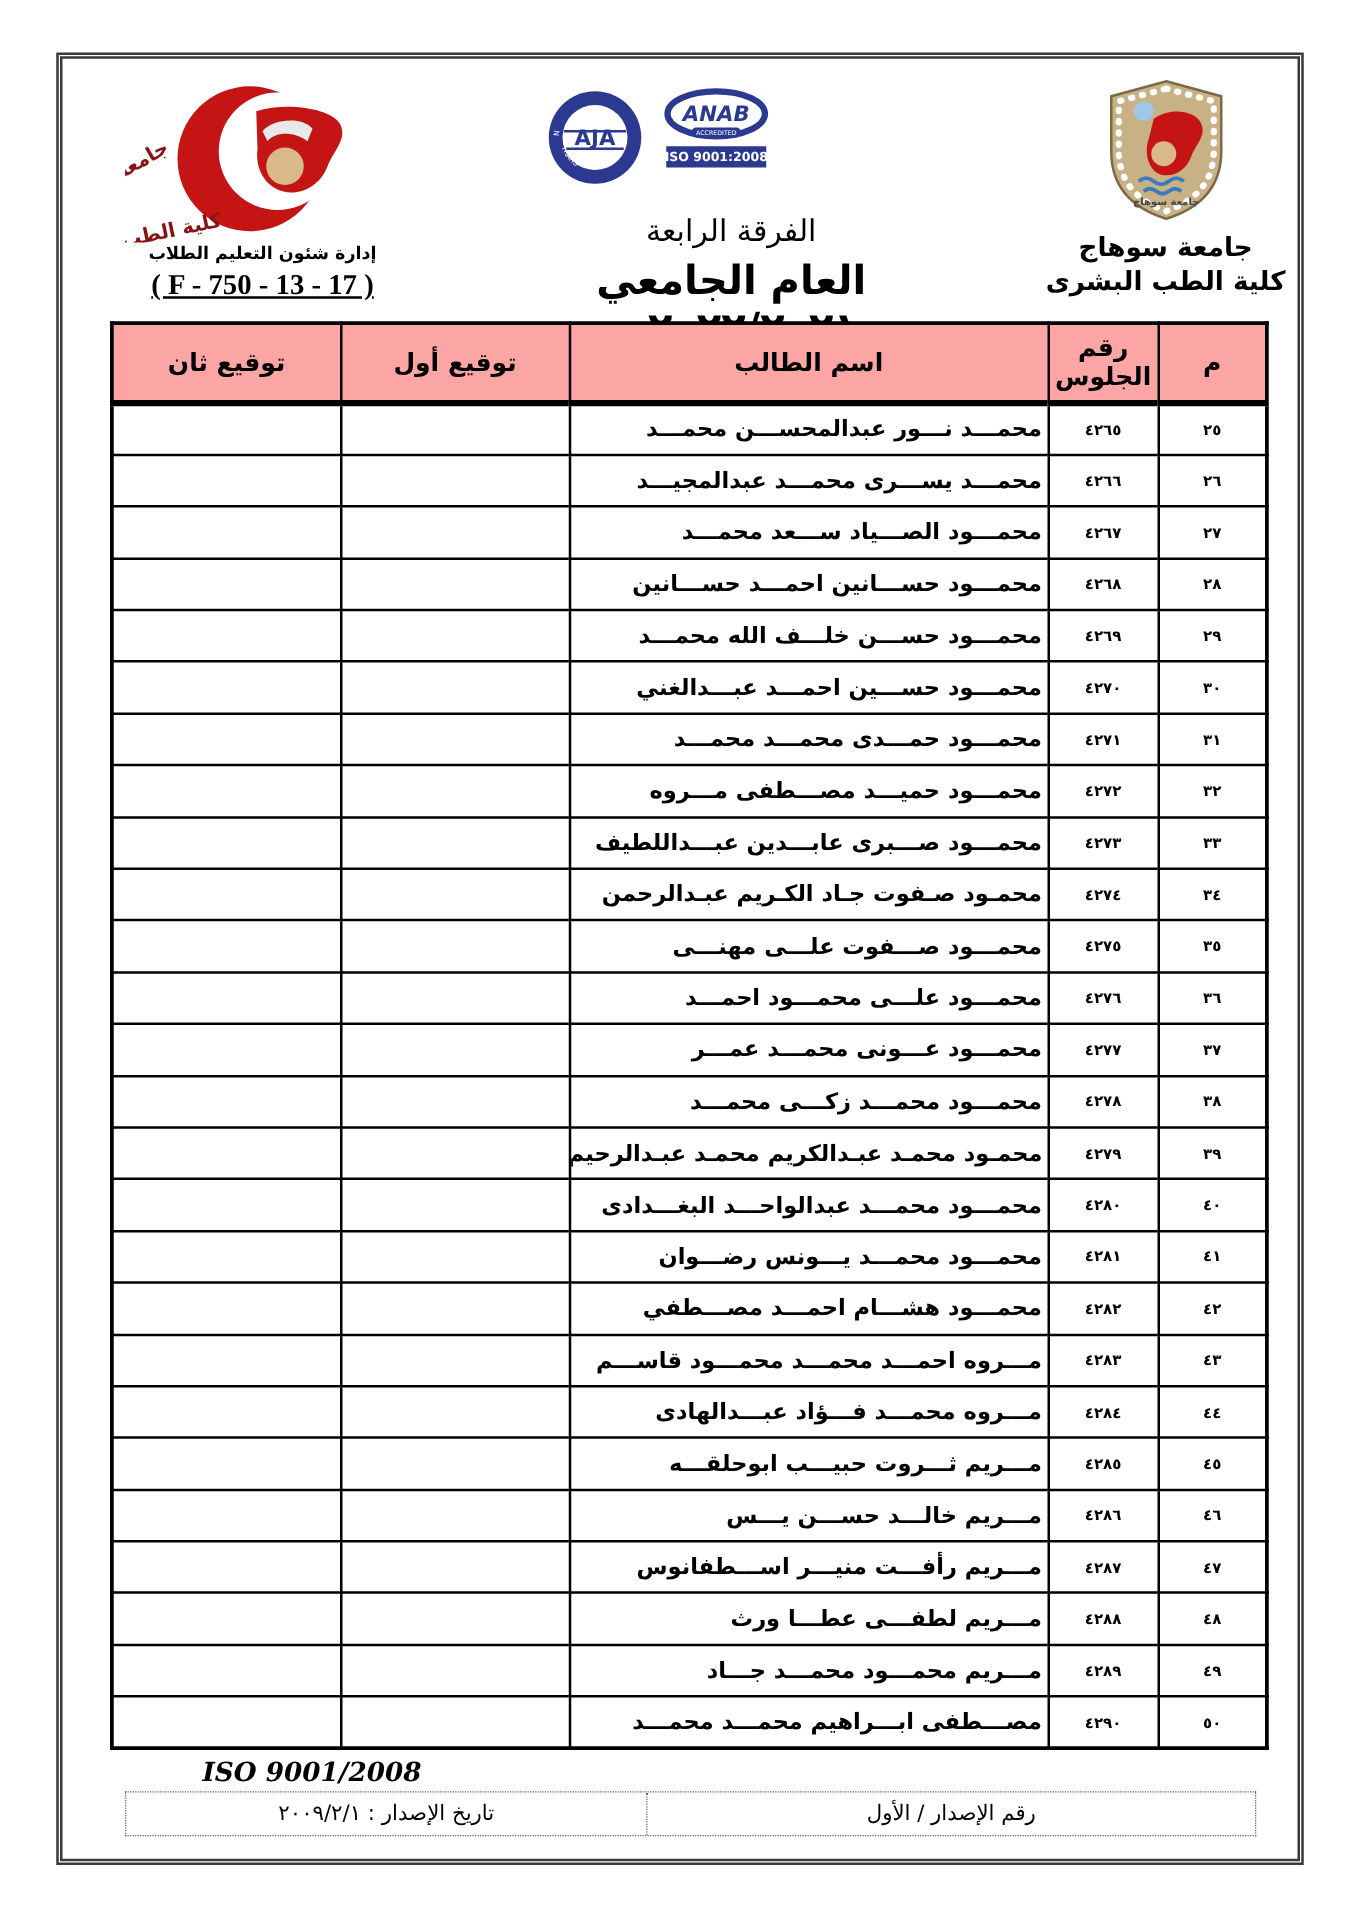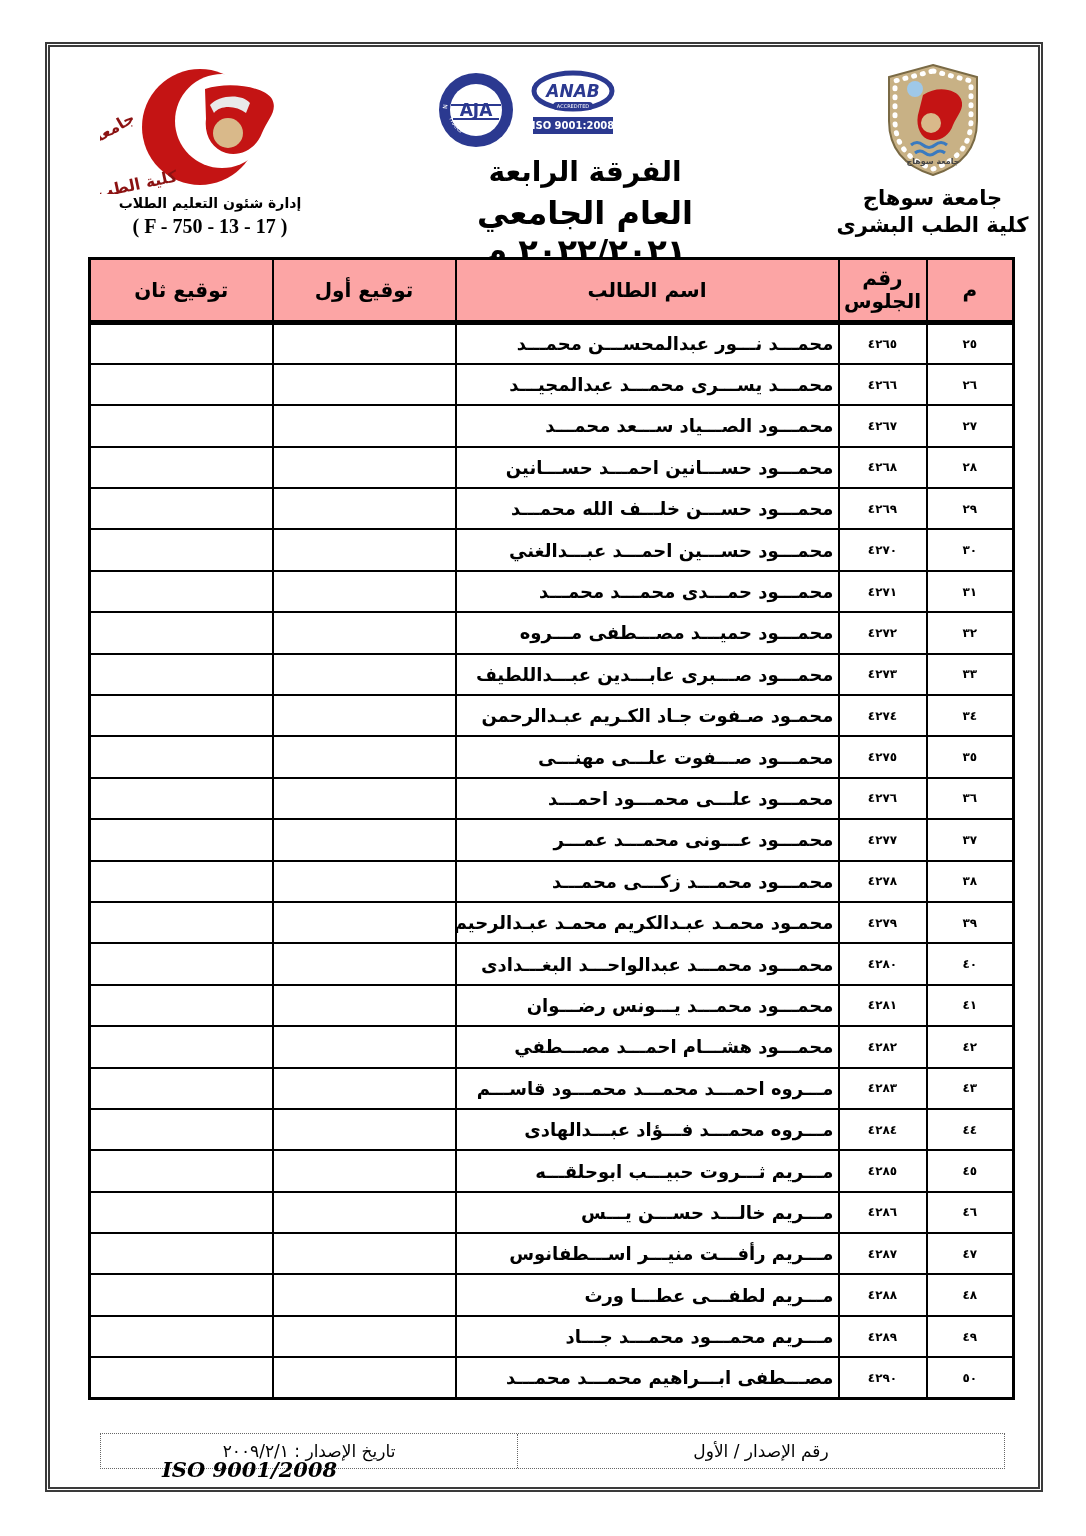--- a/index.html
+++ b/index.html
@@ -3,40 +3,40 @@
 <meta charset="utf-8">
 <style>
   html,body{margin:0;padding:0;background:#fff;}
   body{width:1086px;height:1536px;position:relative;font-family:"DejaVu Sans",sans-serif;color:#000;}
   .page-frame{position:absolute;left:45px;top:42px;width:998px;height:1450px;border:5px double #3a3a3a;box-sizing:border-box;background:#fff;}
   .abs{position:absolute;}
   
   .crescent-wrap{left:50px;top:12px;width:230px;height:135px;}
   .dept-block{left:10px;top:148px;width:300px;text-align:center;}
   .dept-line{font-size:14px;font-weight:bold;}
-  .form-code{font-size:20px;font-weight:bold;font-family:"Liberation Serif","DejaVu Serif",serif;margin-top:4px;}
+  .form-code{font-size:23px;font-weight:bold;font-family:"Liberation Serif","DejaVu Serif",serif;margin-top:4px;text-decoration:underline;}
   .center-block{left:385px;top:22px;width:300px;text-align:center;}
   .cert-logos{display:flex;justify-content:flex-end;align-items:flex-start;gap:10px;height:86px;}
-  .title1{font-size:28px;font-weight:bold;margin-top:0;}
+  .title1{font-size:24px;font-weight:normal;margin-top:16px;}
   .title2{font-size:32px;font-weight:bold;margin-top:6px;}
   .right-block{left:780px;top:14px;width:205px;text-align:center;}
   .univ-line{font-size:21px;font-weight:bold;line-height:1.3;}
   
   .roster{left:38px;top:210px;width:924px;border-collapse:collapse;table-layout:fixed;border:3px solid #000;}
   .roster th{background:#fca5a5;border:2px solid #000;border-bottom:5px solid #000;font-size:20px;font-weight:bold;height:56px;padding:2px;line-height:1.15;}
   .roster td{border:2px solid #000;height:41.4px;padding:0 4px;font-weight:bold;box-sizing:border-box;}
   .col-no-c,.col-seat-c{text-align:center;font-size:12px;letter-spacing:4px;}
   .col-name-c{text-align:right;font-size:18px;padding-right:7px;white-space:nowrap;overflow:hidden;}
   .col-sig-c{background:#fff;}
   
   .footer-bar{left:50px;top:1386px;width:905px;height:36px;border:1px dotted #666;display:flex;flex-direction:row;box-sizing:border-box;}
   .footer-cell{display:flex;align-items:center;justify-content:center;font-size:17px;height:100%;box-sizing:border-box;}
   .footer-cell.issue-no{width:487px;border-left:1px dotted #666;order:0;}
   .footer-cell.issue-date{width:416px;}
-  .iso-label{left:112px;top:1410px;font-family:"DejaVu Serif",serif;font-style:italic;font-weight:bold;font-size:21px;}
+  .iso-label{left:112px;top:1358px;font-family:"DejaVu Serif",serif;font-style:italic;font-weight:bold;font-size:21px;}
 </style>
 </head>
 <body dir="rtl">
 
 <div class="page-frame">
 
   <div class="abs crescent-wrap">
     <svg width="230" height="135" viewBox="0 0 230 135">
       <circle cx="100" cy="68" r="58" fill="#c41414"></circle>
       <circle cx="122" cy="62" r="47" fill="#ffffff"></circle>

